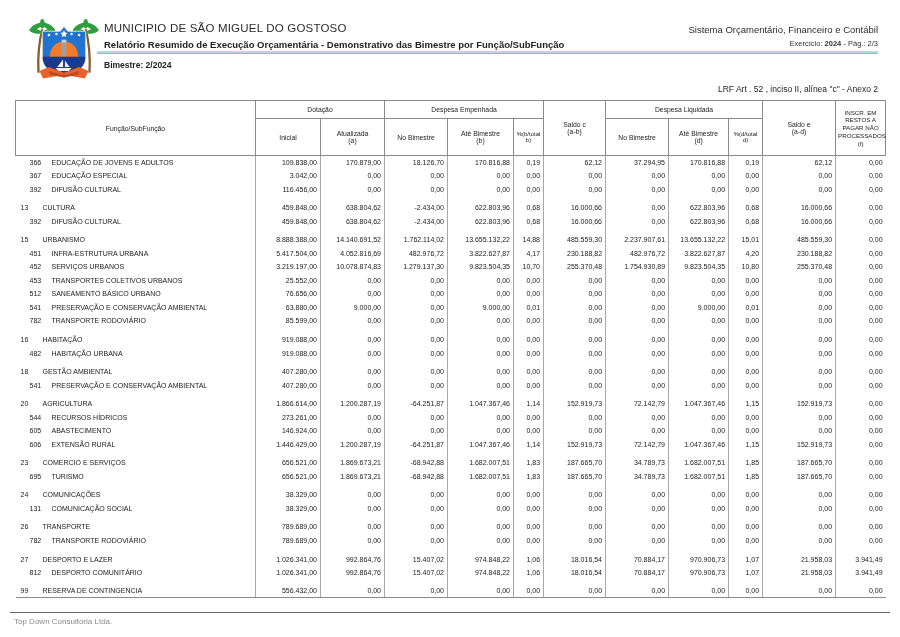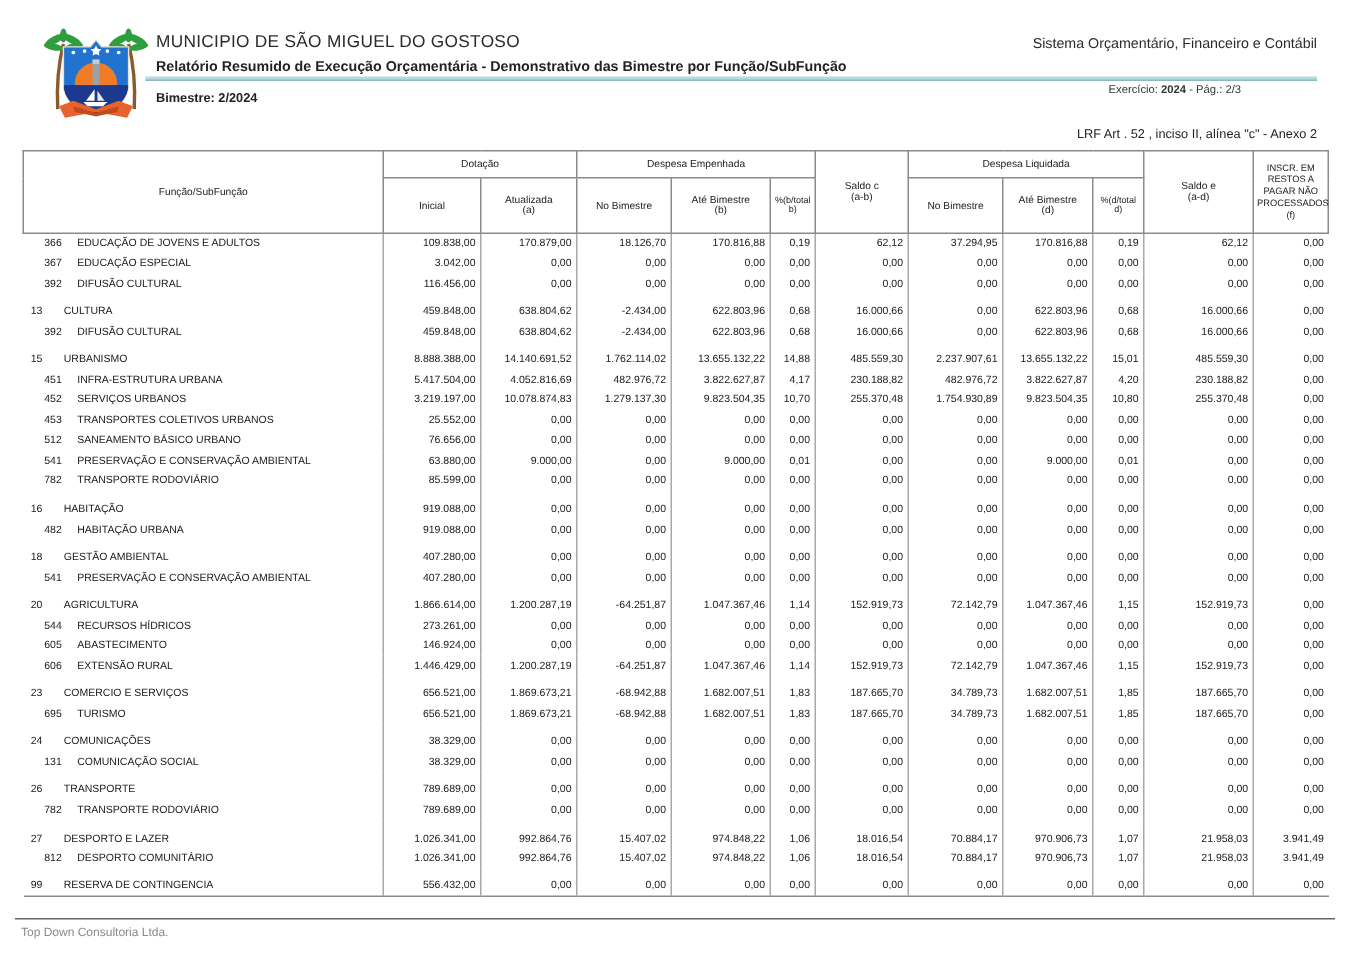--- a/index.html
+++ b/index.html
@@ -9,23 +9,23 @@
 
   
   .logo { position:absolute; left:28px; top:18px; width:72px; height:68px; }
   .title-block { position:absolute; left:104px; top:22px; }
   .muni-title { font-size:11.5px; color:#2b2b2b; letter-spacing:.2px; }
   .report-title { font-size:9.5px; font-weight:bold; margin-top:5px; color:#222; }
   .teal-rule { position:absolute; left:97px; top:51px; width:781px; height:3px;
                background:#b5dbde; border-bottom:1px solid #8fb9bd; }
   .bimestre { position:absolute; left:104px; top:60px; font-size:8.5px; font-weight:bold; color:#222; }
 
-  .sys-block { position:absolute; right:22px; top:24px; text-align:center; }
+  .sys-block { position:absolute; right:22px; top:24px; text-align:right; }
   .sys-name { font-size:9.5px; color:#2b2b2b; }
-  .exerc-line { font-size:7.5px; color:#333; margin-top:20px; }
+  .exerc-line { font-size:7.5px; color:#333; margin-top:4px; }
   .exerc-line b { font-weight:bold; }
 
   .lrf-line { position:absolute; right:22px; top:84px; font-size:8.5px; color:#222; }
 
   
   table.rpt { position:absolute; left:15px; top:100px; width:870px;
               border-collapse:collapse; table-layout:fixed; }
   .rpt thead th { border:1px solid #8a8a8a; font-weight:normal; font-size:6.8px;
                   color:#222; text-align:center; vertical-align:middle; padding:1px 2px; }
   .rpt thead tr.grp th { height:18px; }

